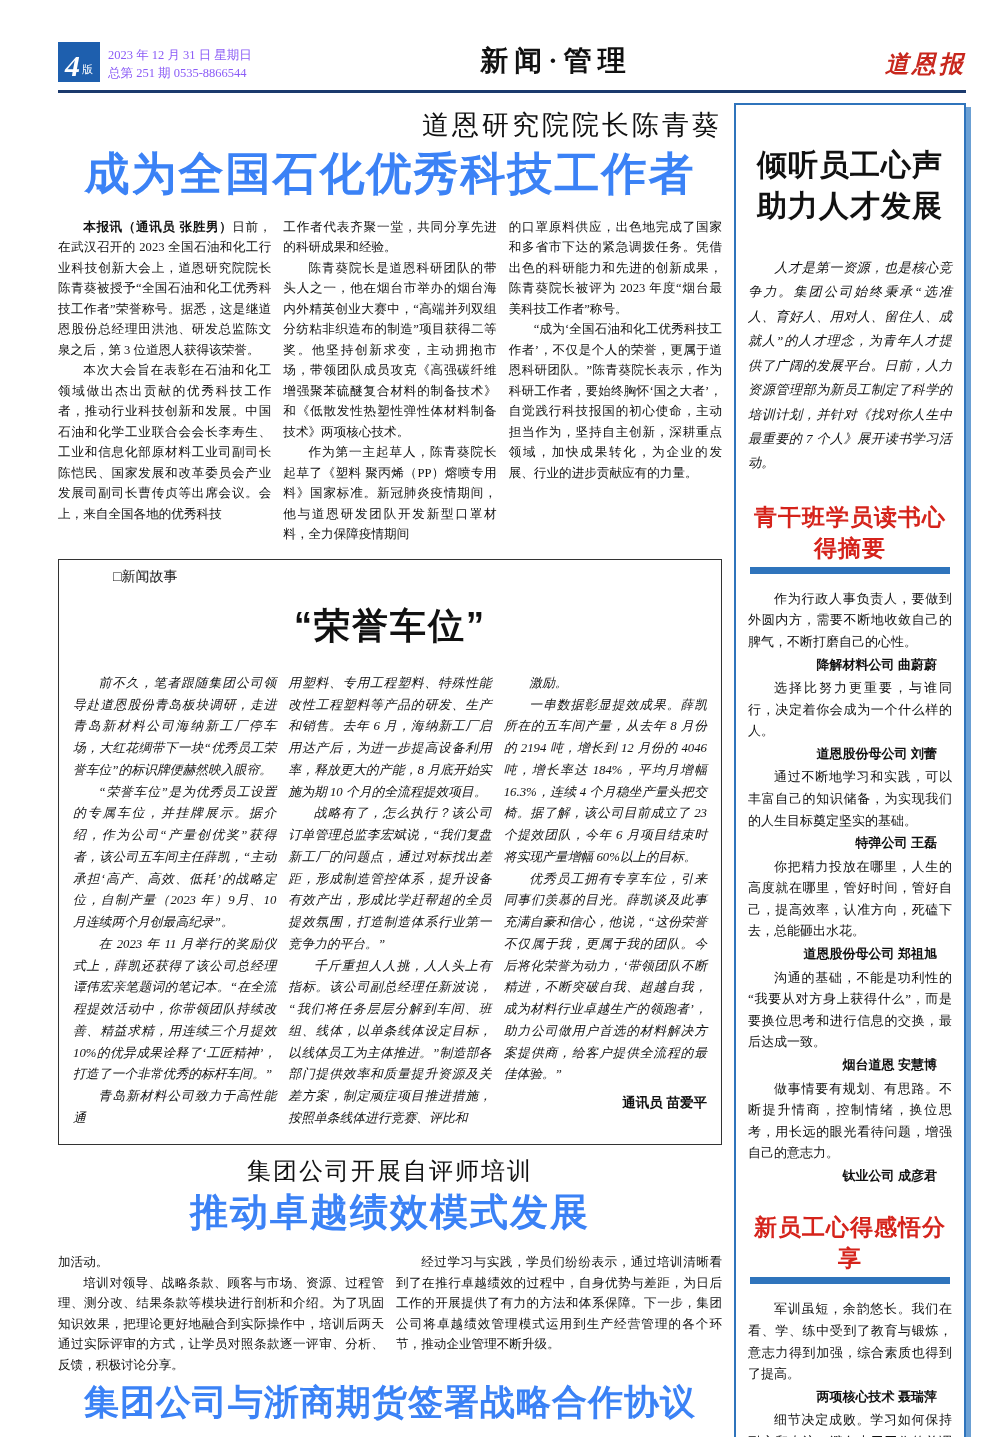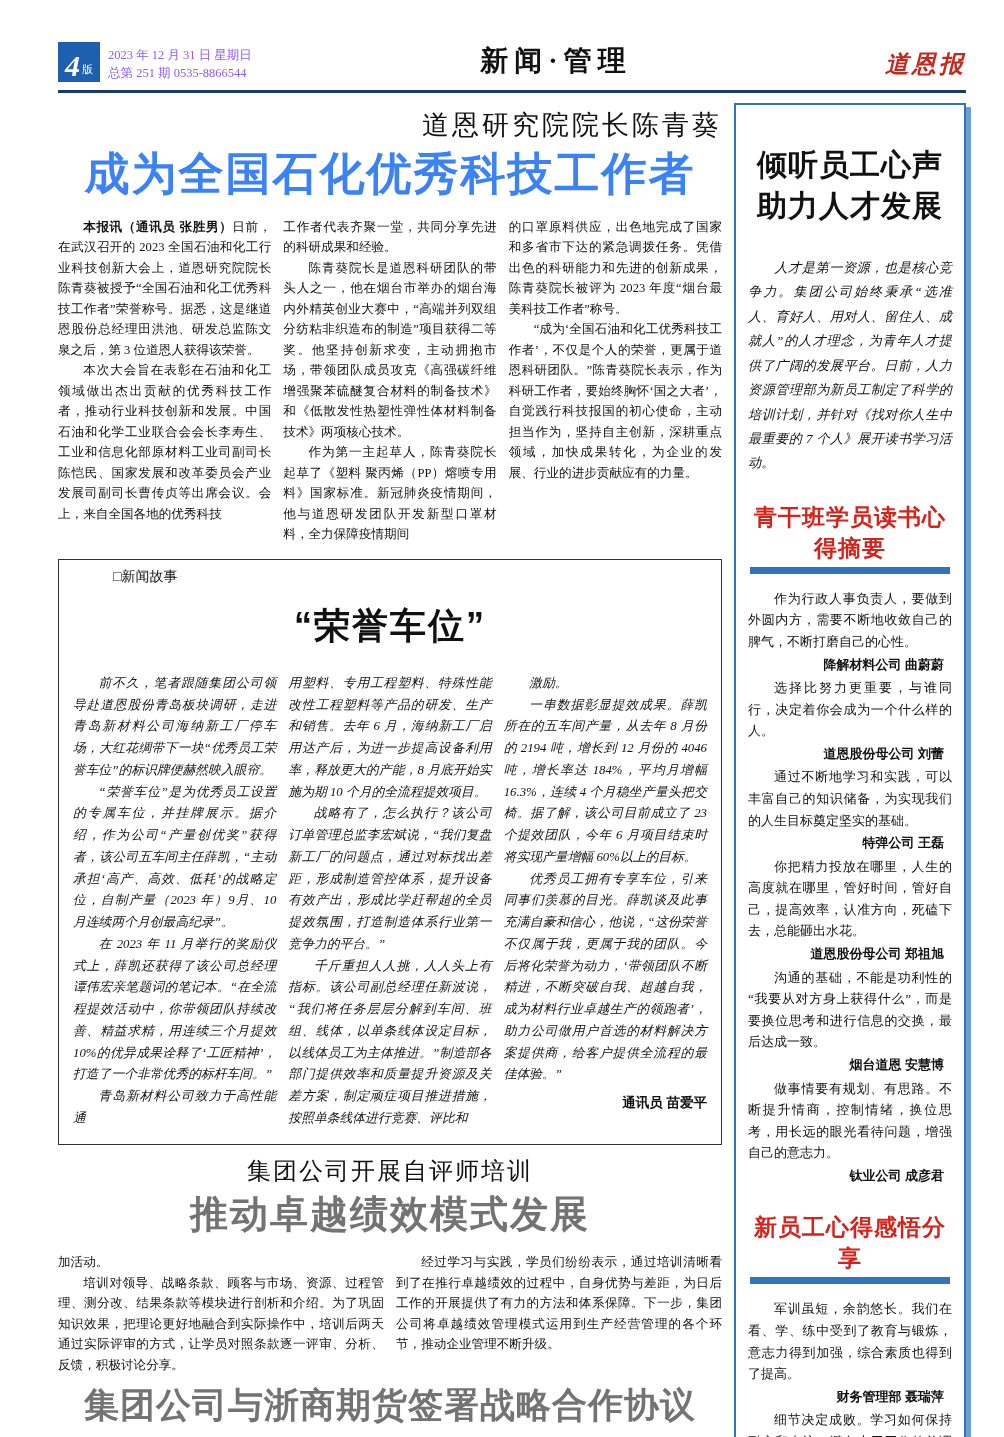--- a/index.html
+++ b/index.html
@@ -42,22 +42,22 @@
   }
 
   
   .kicker { text-align: right; font-size: 27px; letter-spacing: 3px; margin-top: 4px; }
   .headline-red {
     text-align: center; color: #3b82f6; font-weight: bold; font-size: 45px;
     letter-spacing: 2px; font-family: "Liberation Sans", sans-serif;
     margin: 6px 0 18px; line-height: 1.1;
   }
   .headline-black {
-    text-align: center; color: #737373; font-weight: bold;
-    font-family: Liberation Sans, sans-serif; line-height: 1.15;
+    text-align: center; color: #3b82f6; font-weight: bold;
+    font-family: Liberation Mono, monospace; line-height: 1.15;
   }
   .h-a2 { font-size: 38px; letter-spacing: 2px; margin: 6px 0 16px; }
   .h-a3 { font-size: 35px; letter-spacing: 1px; margin: 10px 0 16px; }
   .kicker-sm { text-align: center; font-size: 24px; letter-spacing: 2px; margin-top: 10px; }
 
   .cols { display: flex; gap: 12px; }
   .col { flex: 1; font-size: 12.6px; line-height: 1.63; text-align: justify; }
   .col p { text-indent: 2em; }
   .col.cont-first > p:first-child { text-indent: 0; }
   .lead-in { font-weight: bold; font-family: "Liberation Sans", sans-serif; }
@@ -86,21 +86,21 @@
   .sb-intro p { text-indent: 2em; }
   .sb-header {
     color: #d5231b; font-weight: bold; font-size: 23px; letter-spacing: 1px;
     font-family: "Liberation Sans", sans-serif; text-align: center;
     border-bottom: 7px solid #2f74bc; padding-bottom: 3px; margin: 26px 2px 14px;
   }
   .sb-entries { font-size: 13px; line-height: 1.66; text-align: justify; }
   .sb-entry .q { text-indent: 2em; }
   .sb-entry .by {
     text-align: right; font-weight: bold; font-family: "Liberation Sans", sans-serif;
-    padding-right: 8px; margin: 1px 0 2px; text-indent: 0;
+    padding-right: 8px; margin: 1px 7px 2px; text-indent: 0;
   }
 </style>
 </head>
 <body>
 
 <div class="page">
 
   <div class="masthead-bar">
     <div class="edition">
       <div class="edition-box">
@@ -226,21 +226,21 @@
           <p class="q">做事情要有规划、有思路。不断提升情商，控制情绪，换位思考，用长远的眼光看待问题，增强自己的意志力。</p>
           <p class="by">钛业公司 成彦君</p>
         </div>
         </div>
 
       <div class="sb-header">新员工心得感悟分享</div>
       <div class="sb-entries">
 
       <div class="sb-entry">
           <p class="q">军训虽短，余韵悠长。我们在看、学、练中受到了教育与锻炼，意志力得到加强，综合素质也得到了提高。</p>
-          <p class="by">财务管理部 聂瑞萍</p>
+          <p class="by">两项核心技术 聂瑞萍</p>
         </div>
           <div class="sb-entry">
           <p class="q">细节决定成败。学习如何保持耐心和专注，避免由于工作的单调性而产生疏忽和错误。</p>
           <p class="by">财务管理部 周孟菊</p>
         </div>
         </div>
     </div>
   </div>
 
 </div>

